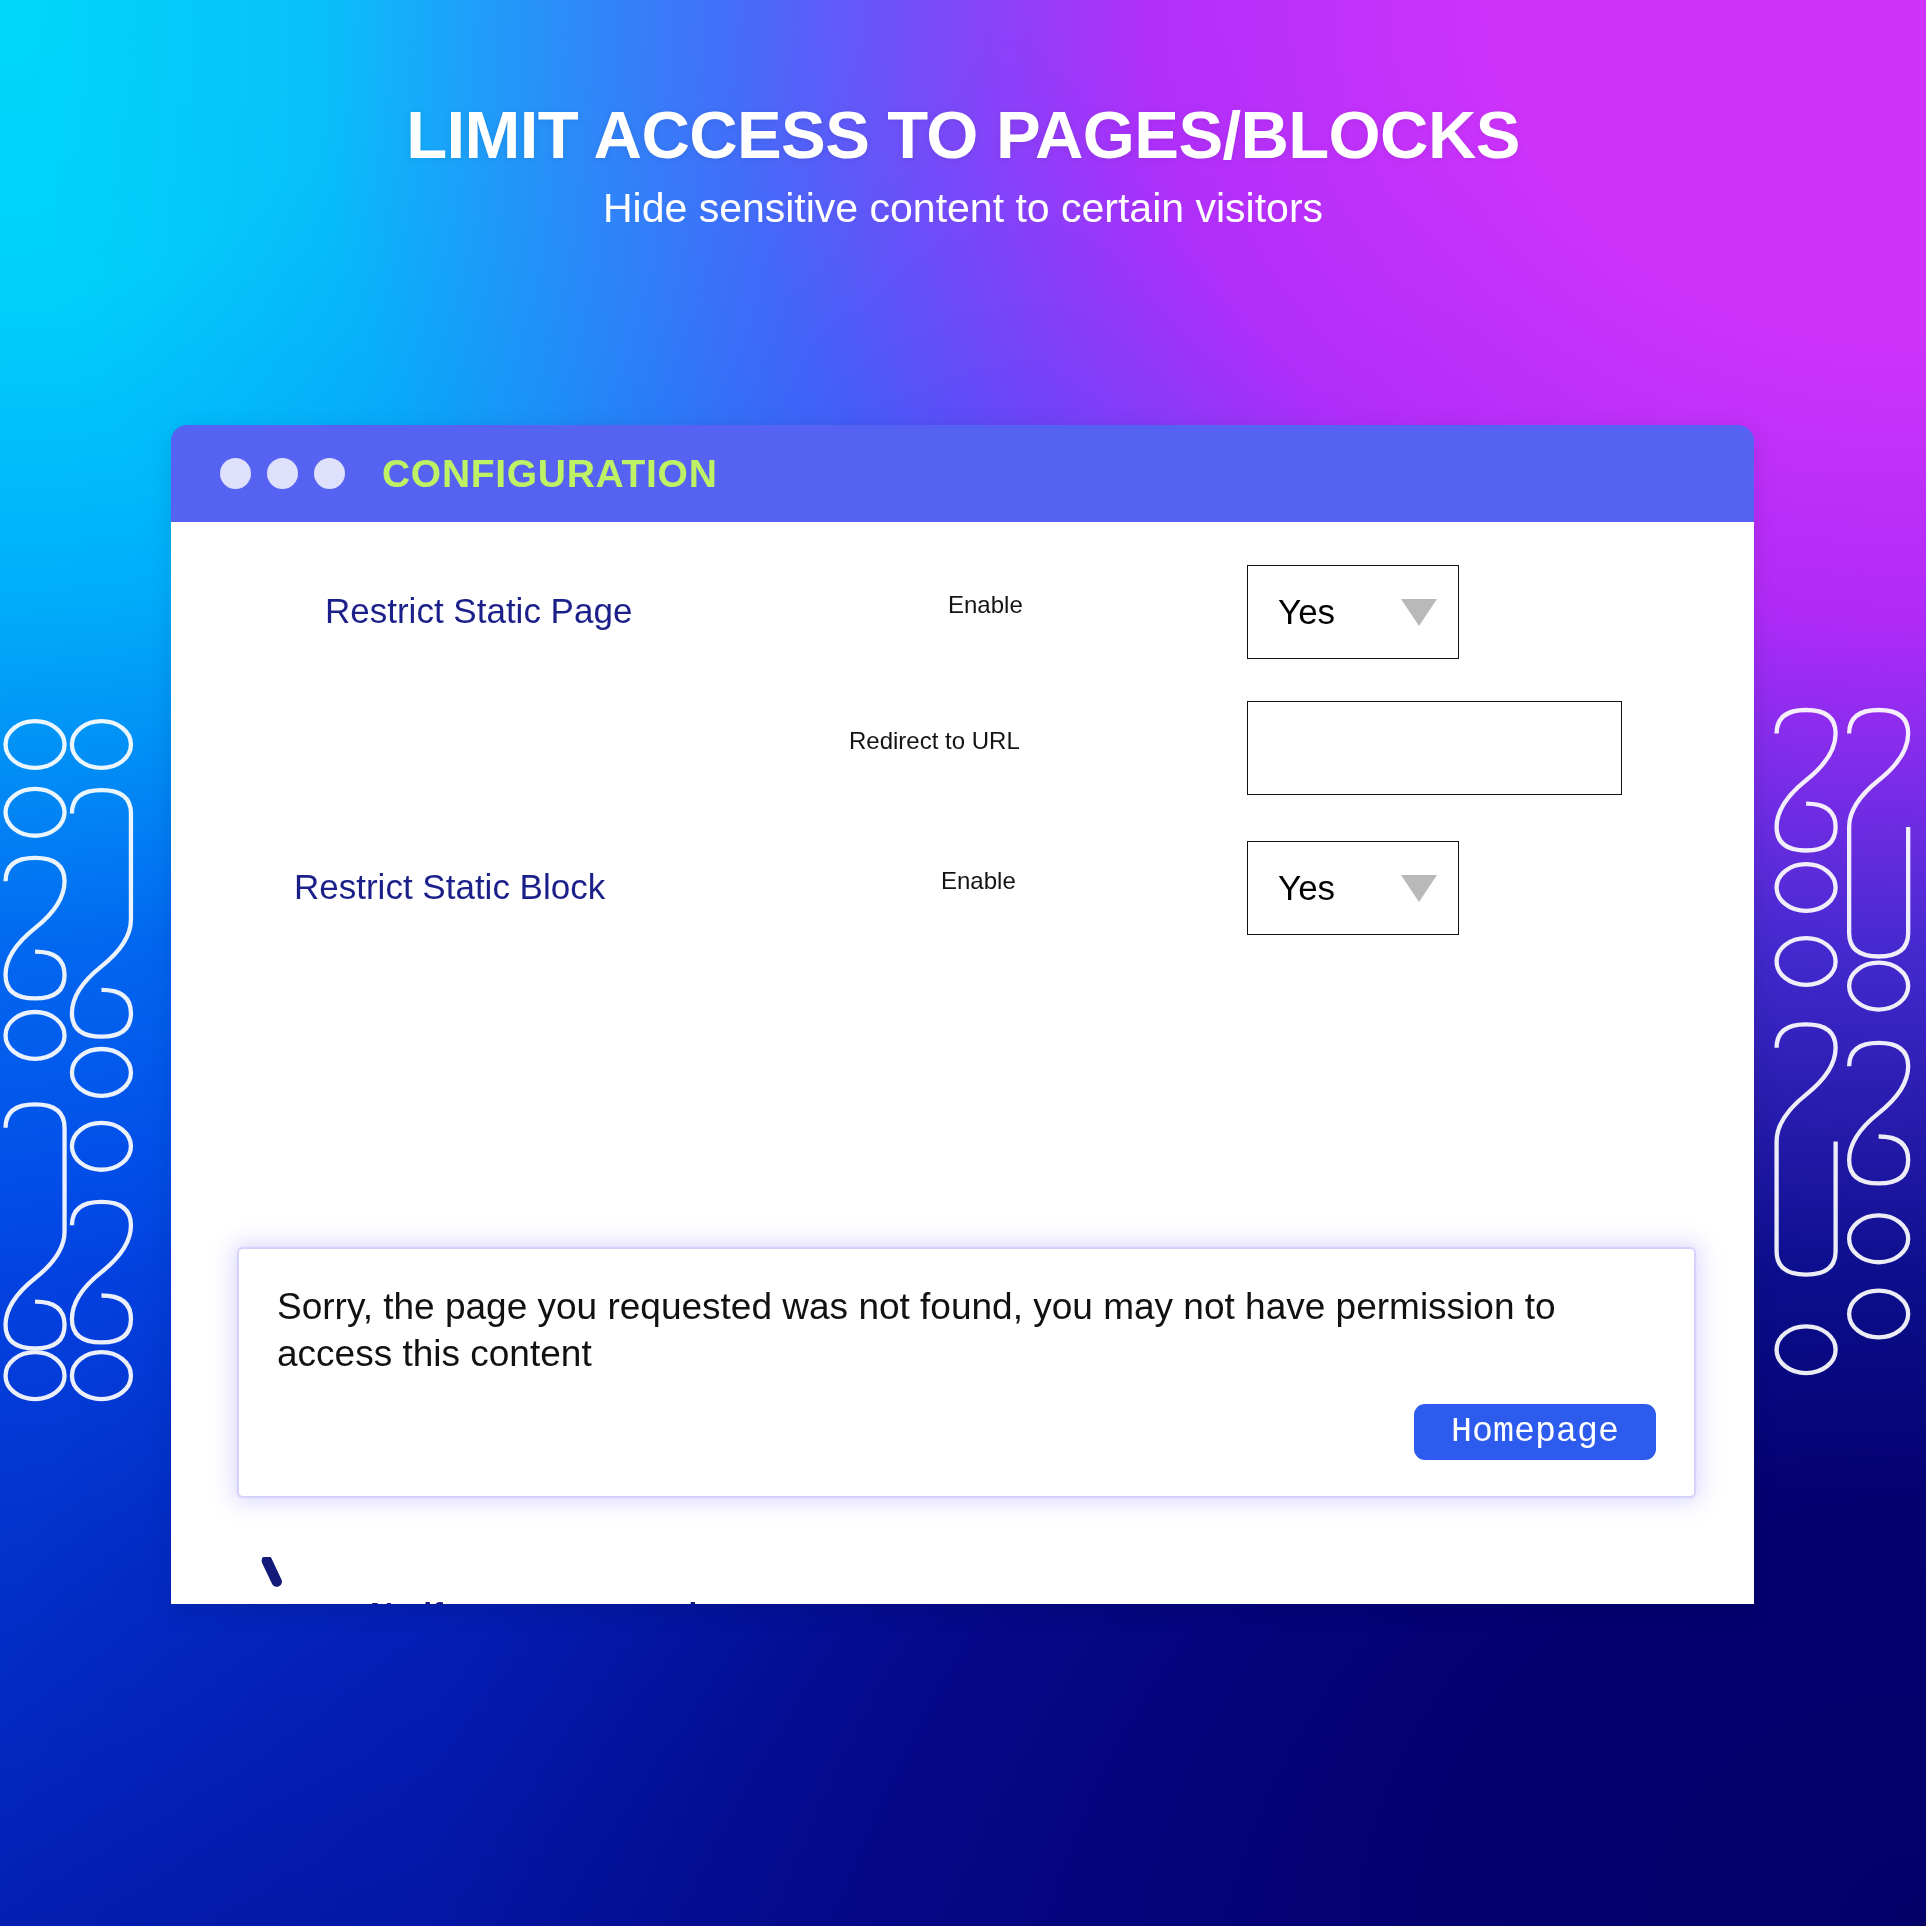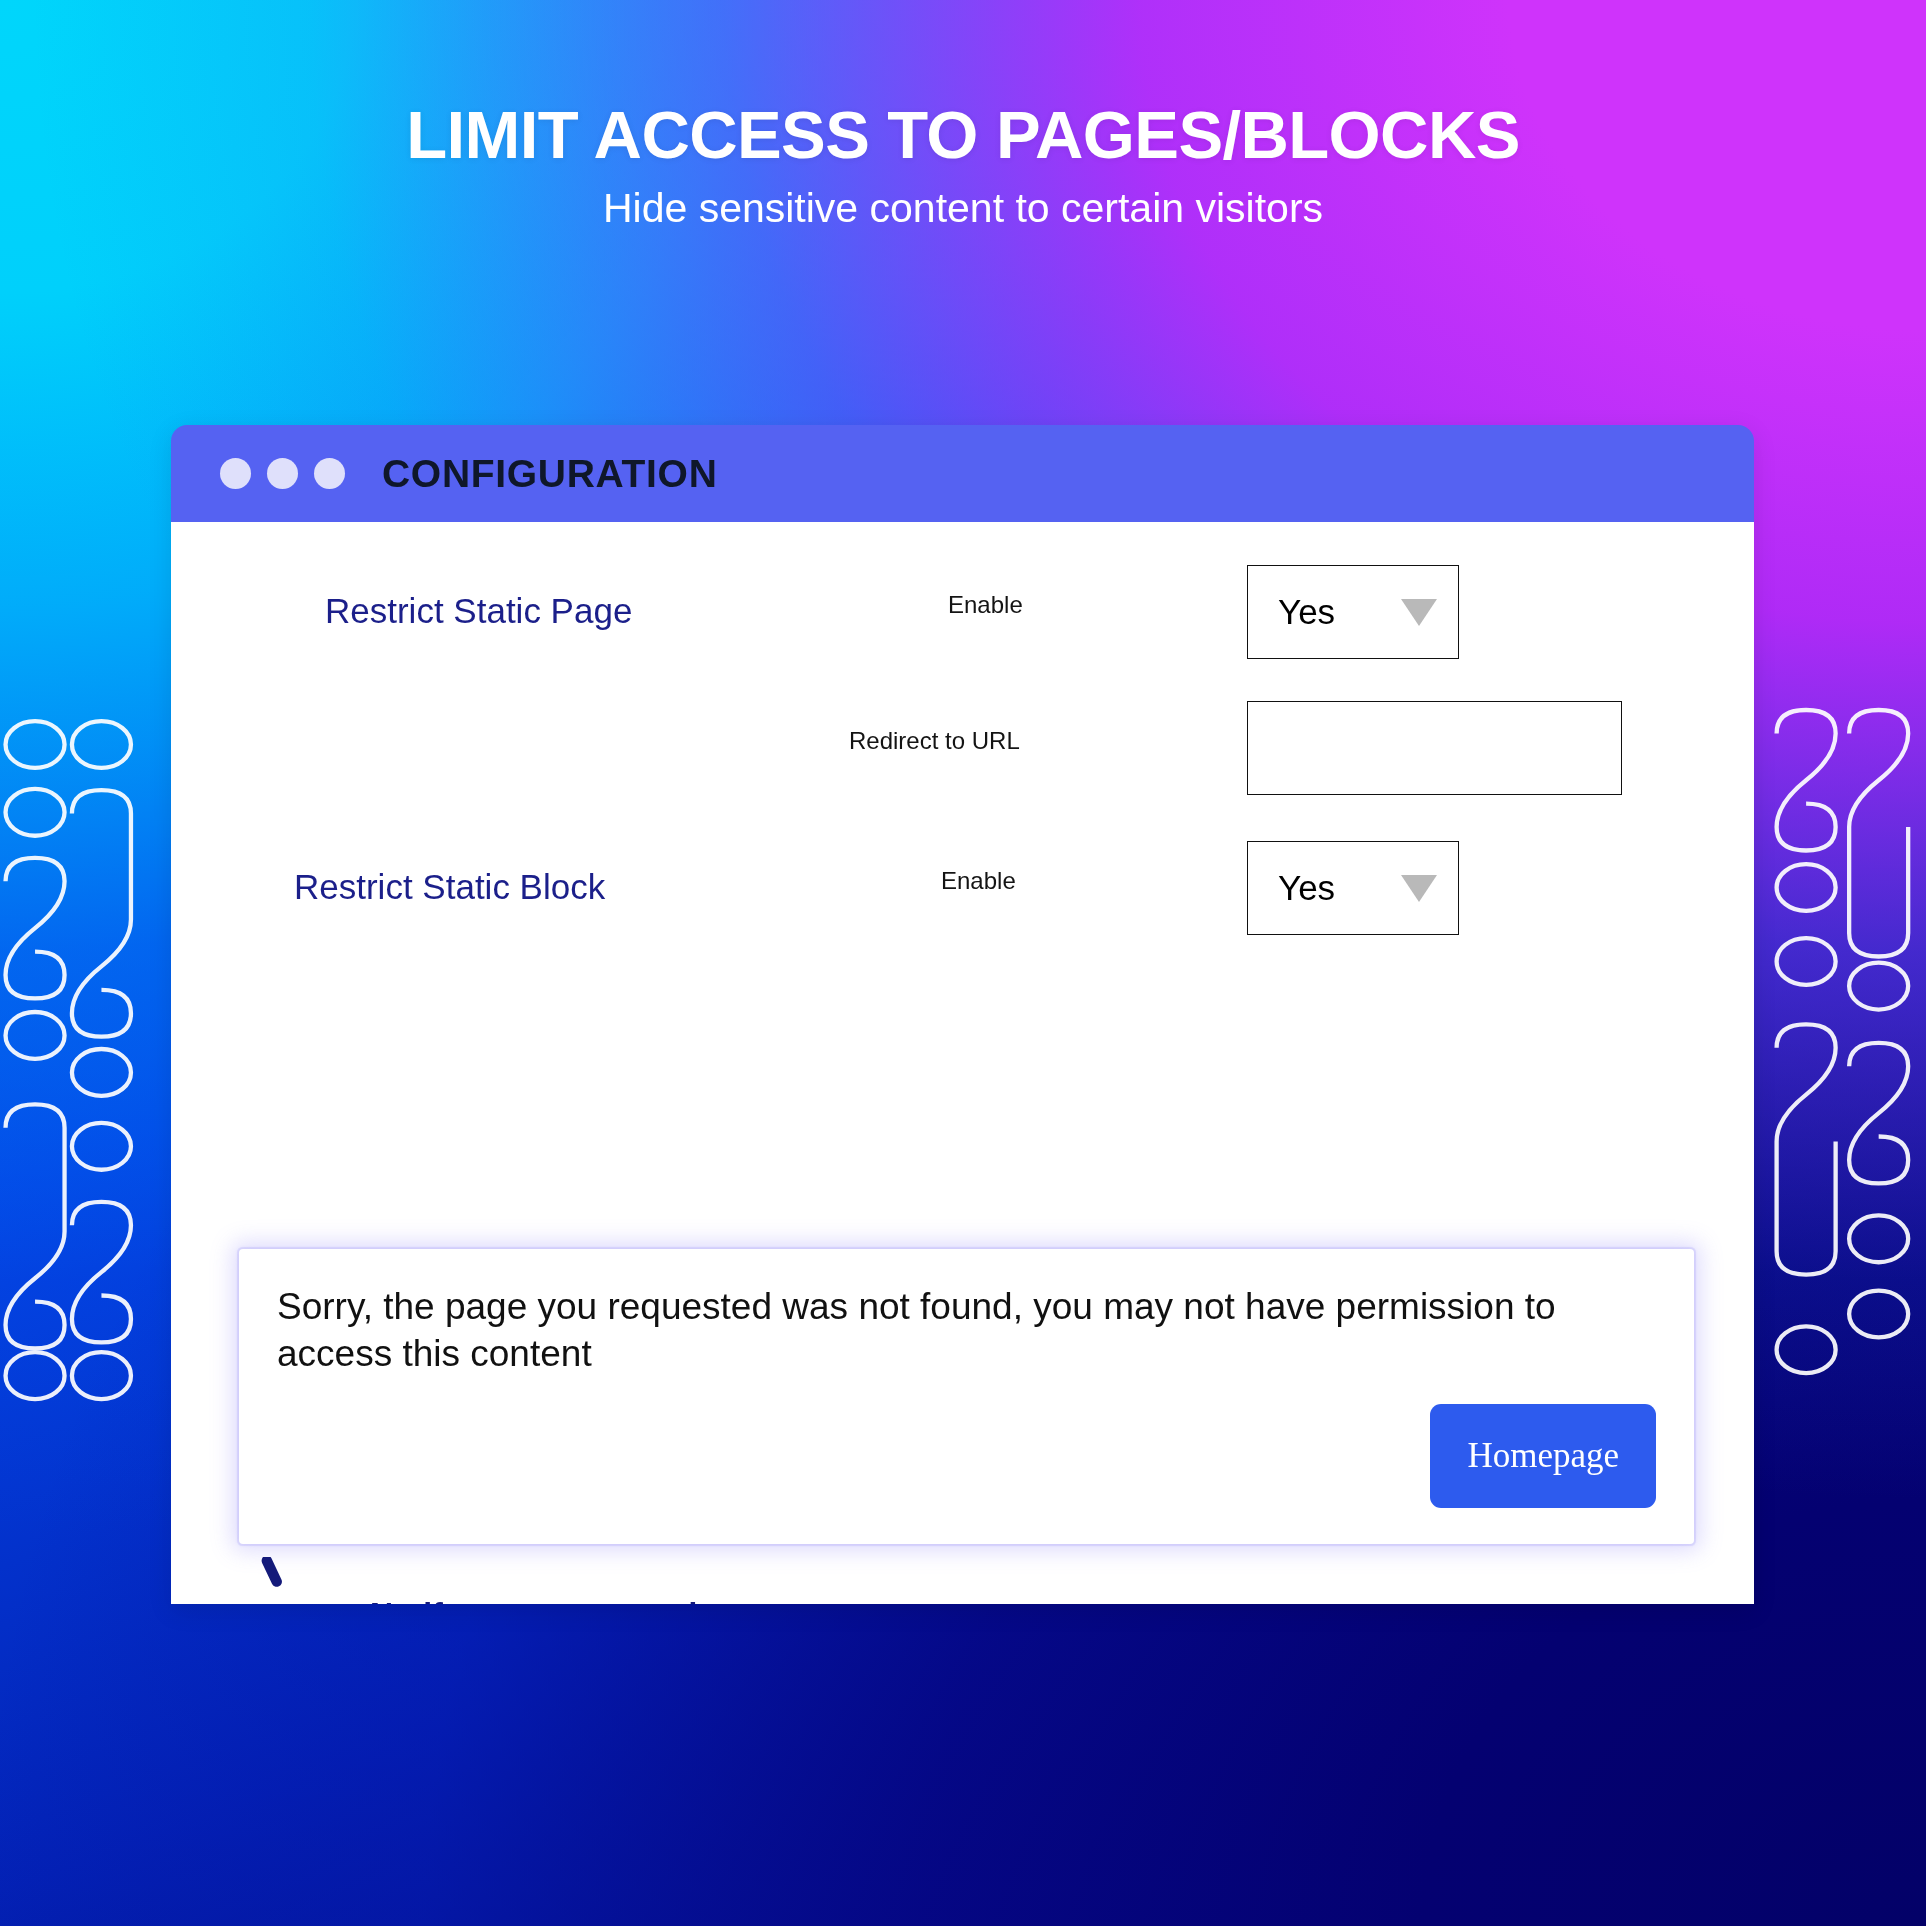--- a/index.html
+++ b/index.html
@@ -46,21 +46,21 @@
     border-radius:16px 16px 0 0;
     overflow:hidden;
     box-shadow:0 6.2px 25px rgba(0,0,0,0.10);
   }
   #window-header{
     height:97px;background:#5562f2;
     display:flex;align-items:center;padding-left:49px;box-sizing:border-box;
   }
   .dot{width:31px;height:31px;border-radius:50%;background:#dfe0fb;margin-right:16px;}
   #window-title{
-    color:#0f172a;font-size:39px;font-weight:bold;letter-spacing:0.7px;
+    color:#bef264;font-size:39px;font-weight:bold;letter-spacing:0.7px;
     margin-left:21px;white-space:nowrap;
   }
   #window-body{
     background:#ffffff;height:calc(100% - 97px);position:relative;
   }
   .form-row{display:flex;align-items:center;height:auto;position:absolute;}
   .field-label{
     color:#1b1f8a;font-size:35px;font-weight:500;white-space:nowrap;
   }
   .ctrl-label{
@@ -88,22 +88,22 @@
     box-shadow:0 0 21px 6.2px rgba(150,140,250,0.30),0 0 1.2px 1.2px rgba(175,170,250,0.35);
     padding:35px 38px 36px 38px;box-sizing:border-box;
   }
   #message-text{
     font-size:37px;color:#111111;line-height:1.26;margin:0;
     max-width:1344px;
   }
   #homepage-row{display:flex;justify-content:flex-end;margin-top:27px;}
   #homepage-button{
     background:#2d5bee;color:#ffffff;border:none;border-radius:11px;
-    font-size:35px;font-family:Liberation Serif, serif;
-    padding:32px 37px;cursor:pointer;
+    font-size:35px;font-family:Liberation Mono, monospace;
+    padding:8px 37px;cursor:pointer;
   }
 
   
   #annotation{
     position:absolute;left:54px;top:1035px;width:863px;height:210px;
   }
   #annotation-text{
     position:absolute;left:145px;top:38px;
     color:#141a7a;font-size:32px;font-weight:bold;line-height:1.24;
     white-space:pre-line;

